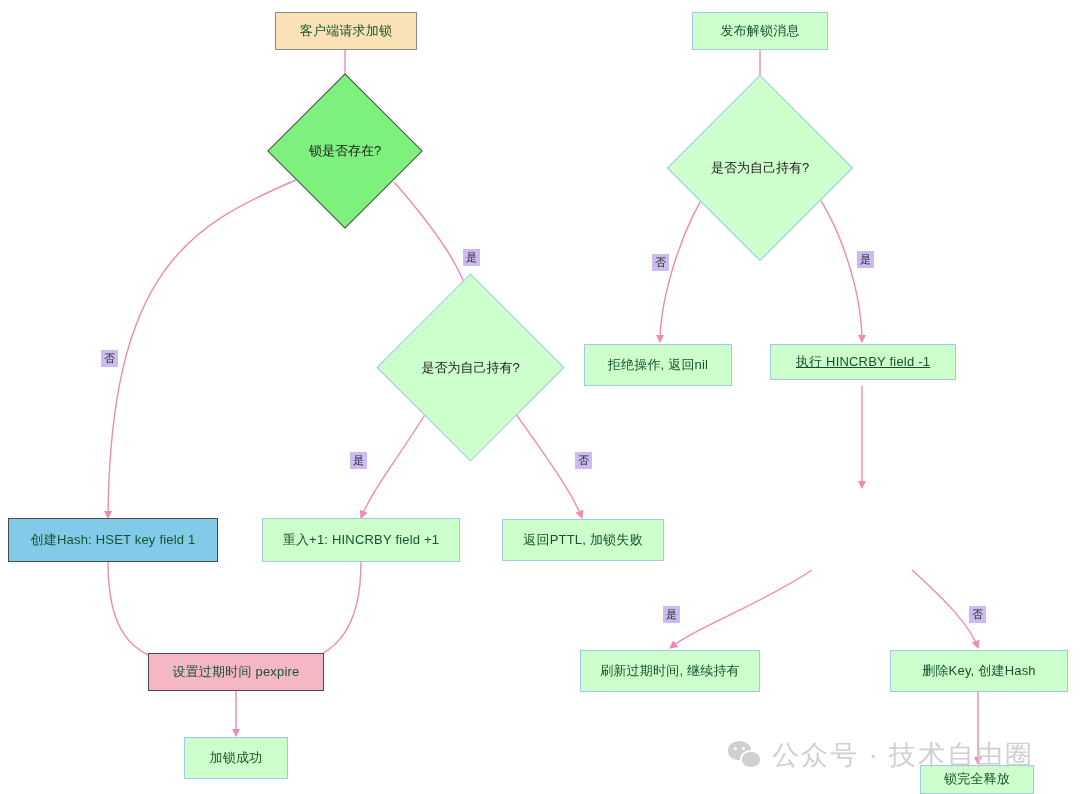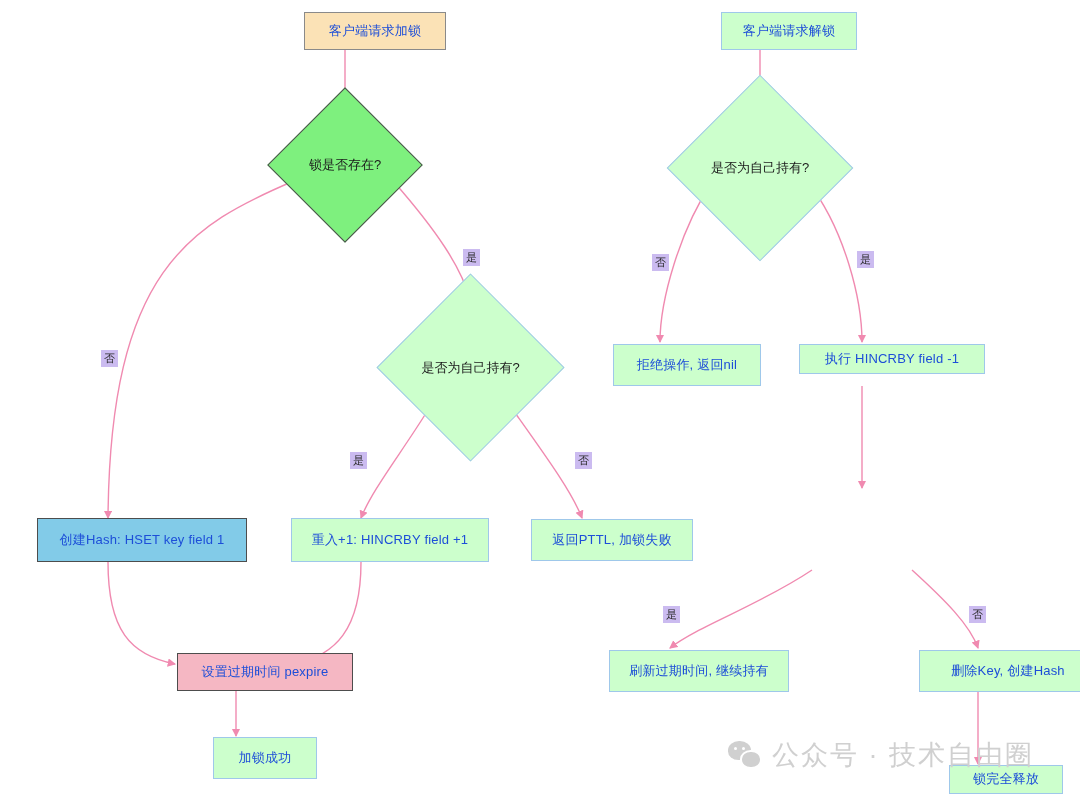--- a/index.html
+++ b/index.html
@@ -26,24 +26,23 @@
     pointer-events: none;
   }
   .node {
     position: absolute;
     box-sizing: border-box;
     display: flex;
     align-items: center;
     justify-content: center;
     text-align: center;
     font-size: 13px;
-    color: #1d4ed8;
+    color: #14532d;
     line-height: 1.25;
     letter-spacing: 0.2px;
-    margin-left: 29px;
   }
   .rect {
     border: 1px solid #9fc8ea;
     background: #ccffcc;
   }
   .rect.orange {
     background: #fbe2b6;
     border: 1px solid #8a8a8a;
   }
   .rect.blue {
@@ -174,21 +173,21 @@
       <path d="M912,570 C945,600 970,625 978,648"></path>
 
       <path d="M978,692 L978,764"></path>
     </g>
   </svg>
 
   <div class="node rect orange" style="left:275px; top:12px; width:142px; height:38px;">
     <span>客户端请求加锁</span>
   </div>
 
-  <div class="diamond-wrap" style="left:290px; top:110px; width:110px; height:110px;text-align:center;">
+  <div class="diamond-wrap" style="left:290px; top:96px; width:110px; height:110px;text-align:center;">
     <div class="diamond-shape strong"></div>
     <div class="diamond-label">锁是否存在?</div>
   </div>
 
   <div class="diamond-wrap" style="left:404px; top:301px; width:133px; height:133px;">
     <div class="diamond-shape"></div>
     <div class="diamond-label">是否为自己持有?</div>
   </div>
 
   <div class="node rect blue" style="left:8px; top:518px; width:210px; height:44px;text-align:right;">
@@ -205,33 +204,33 @@
 
   <div class="node rect pink" style="left:148px; top:653px; width:176px; height:38px;">
     <span>设置过期时间 pexpire</span>
   </div>
 
   <div class="node rect" style="left:184px; top:737px; width:104px; height:42px;">
     <span>加锁成功</span>
   </div>
 
   <div class="node rect" style="left:692px; top:12px; width:136px; height:38px;">
-    <span>客户端请求解锁</span>
+    <span>发布解锁消息</span>
   </div>
 
   <div class="diamond-wrap" style="left:694px; top:102px; width:132px; height:132px;">
     <div class="diamond-shape"></div>
     <div class="diamond-label">是否为自己持有?</div>
   </div>
 
   <div class="node rect" style="left:584px; top:344px; width:148px; height:42px;">
     <span>拒绝操作, 返回nil</span>
   </div>
 
-  <div class="node rect" style="left:770px; top:344px; width:186px; height:30px;">
+  <div class="node rect" style="left:770px; top:344px; width:186px; height:36px;text-decoration:underline;">
     <span>执行 HINCRBY field -1</span>
   </div>
 
 
   <div class="node rect" style="left:580px; top:650px; width:180px; height:42px;">
     <span>刷新过期时间, 继续持有</span>
   </div>
 
   <div class="node rect" style="left:890px; top:650px; width:178px; height:42px;">
     <span>删除Key, 创建Hash</span>

